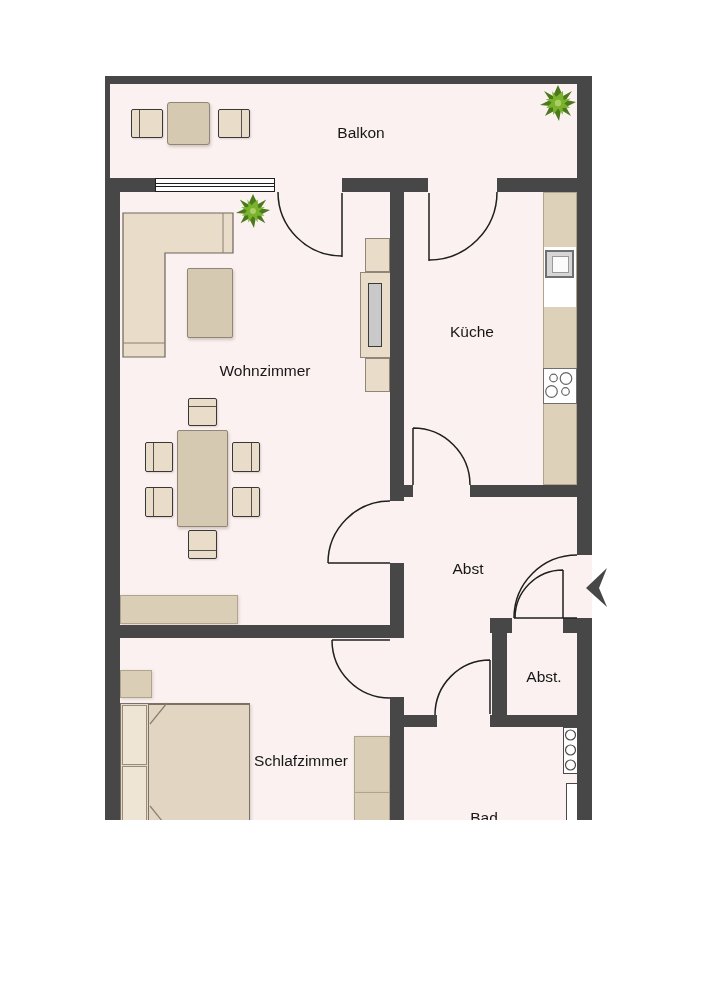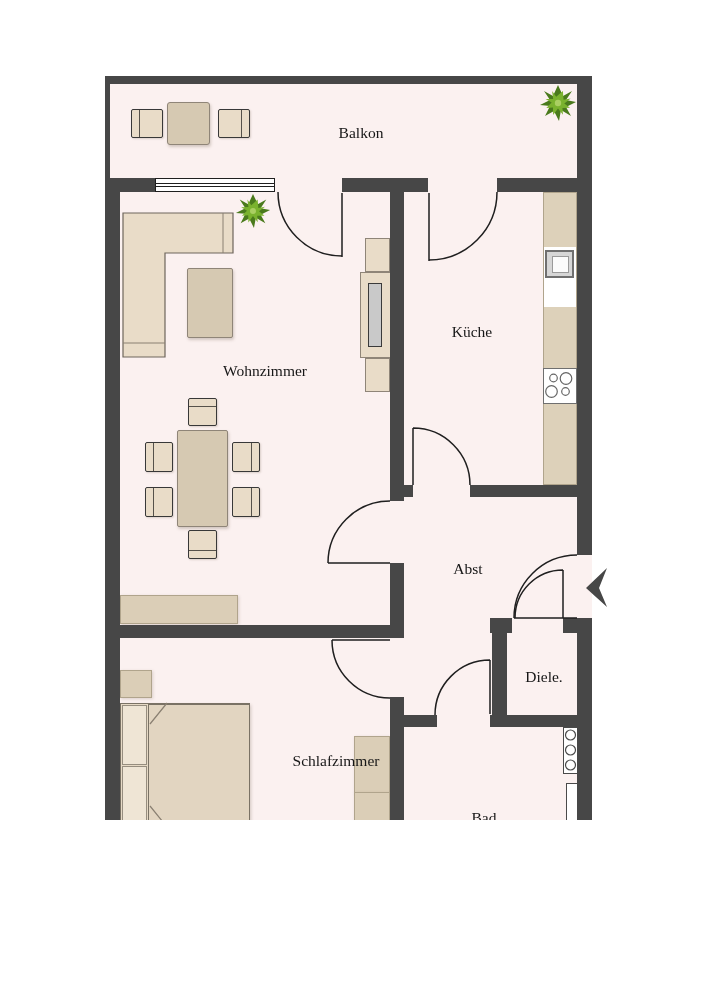--- a/index.html
+++ b/index.html
@@ -2,21 +2,21 @@
 <html style="--wall: #474747; --floor: #fbf1f0; --outline: #1f1f1f; --furniture: #e9dcc8; --furniture-mid: #d6c9b2; --cabinet: #dbceb7; --text: #161616; --watermark: #c4c4c4;"><head>
 <meta charset="utf-8">
 <style>
   :root{
     --wall:#474747; --floor:#fbf1f0; --outline:#1f1f1f;
     --furniture:#e9dcc8; --furniture-mid:#d6c9b2; --cabinet:#dbceb7;
     --text:#161616; --watermark:#c4c4c4;
   }
   html,body{margin:0;padding:0;background:#ffffff;}
   #canvas{position:relative;width:706px;height:820px;background:#ffffff;overflow:hidden;
-          font-family:Liberation Serif, serif;}
+          font-family:Liberation Sans, sans-serif;}
   .abs{position:absolute;box-sizing:border-box;}
   .floor{background:var(--floor);z-index:1;}
   .f{position:absolute;box-sizing:border-box;z-index:2;}
   .wall{position:absolute;box-sizing:border-box;background:var(--wall);z-index:3;}
   .window{position:absolute;box-sizing:border-box;background:#ffffff;border:1.5px solid var(--outline);z-index:4;}
   .window::before,.window::after{content:"";position:absolute;left:0;right:0;height:1px;background:var(--outline);}
   .window::before{top:31%}.window::after{top:62%}
   .table{background:var(--furniture-mid);border:1px solid #8f8578;border-radius:2px;box-shadow:1px 2px 3px rgba(90,70,50,.25);}
   .chair{background:var(--furniture);border:1.5px solid #383838;border-radius:2px;box-shadow:1px 1px 2px rgba(90,70,50,.2);}
   .chair::after{content:"";position:absolute;background:#55514a;}
@@ -158,18 +158,18 @@
 
     <use href="#plant" transform="translate(558,103)"></use>
     <use href="#plant" transform="translate(253,211) scale(0.95)"></use>
     <use href="#plant" transform="translate(264,884)"></use>
   </svg>
 
   <div class="label" style="left:361px;top:133px;">Balkon</div>
   <div class="label" style="left:265px;top:371px;">Wohnzimmer</div>
   <div class="label" style="left:472px;top:332px;">Küche</div>
   <div class="label" style="left:468px;top:569px;">Abst</div>
-  <div class="label" style="left:544px;top:677px;">Diele.</div>
-  <div class="label" style="left:301px;top:761px;margin-left:35px;">Schlafzimmer</div>
+  <div class="label" style="left:544px;top:677px;">Abst.</div>
+  <div class="label" style="left:301px;top:761px;">Schlafzimmer</div>
   <div class="label" style="left:484px;top:818px;">Bad</div>
 
   <div class="wm" style="left:584px;top:870px;">McGrundriss</div>
 </div>
 
 </body></html>

